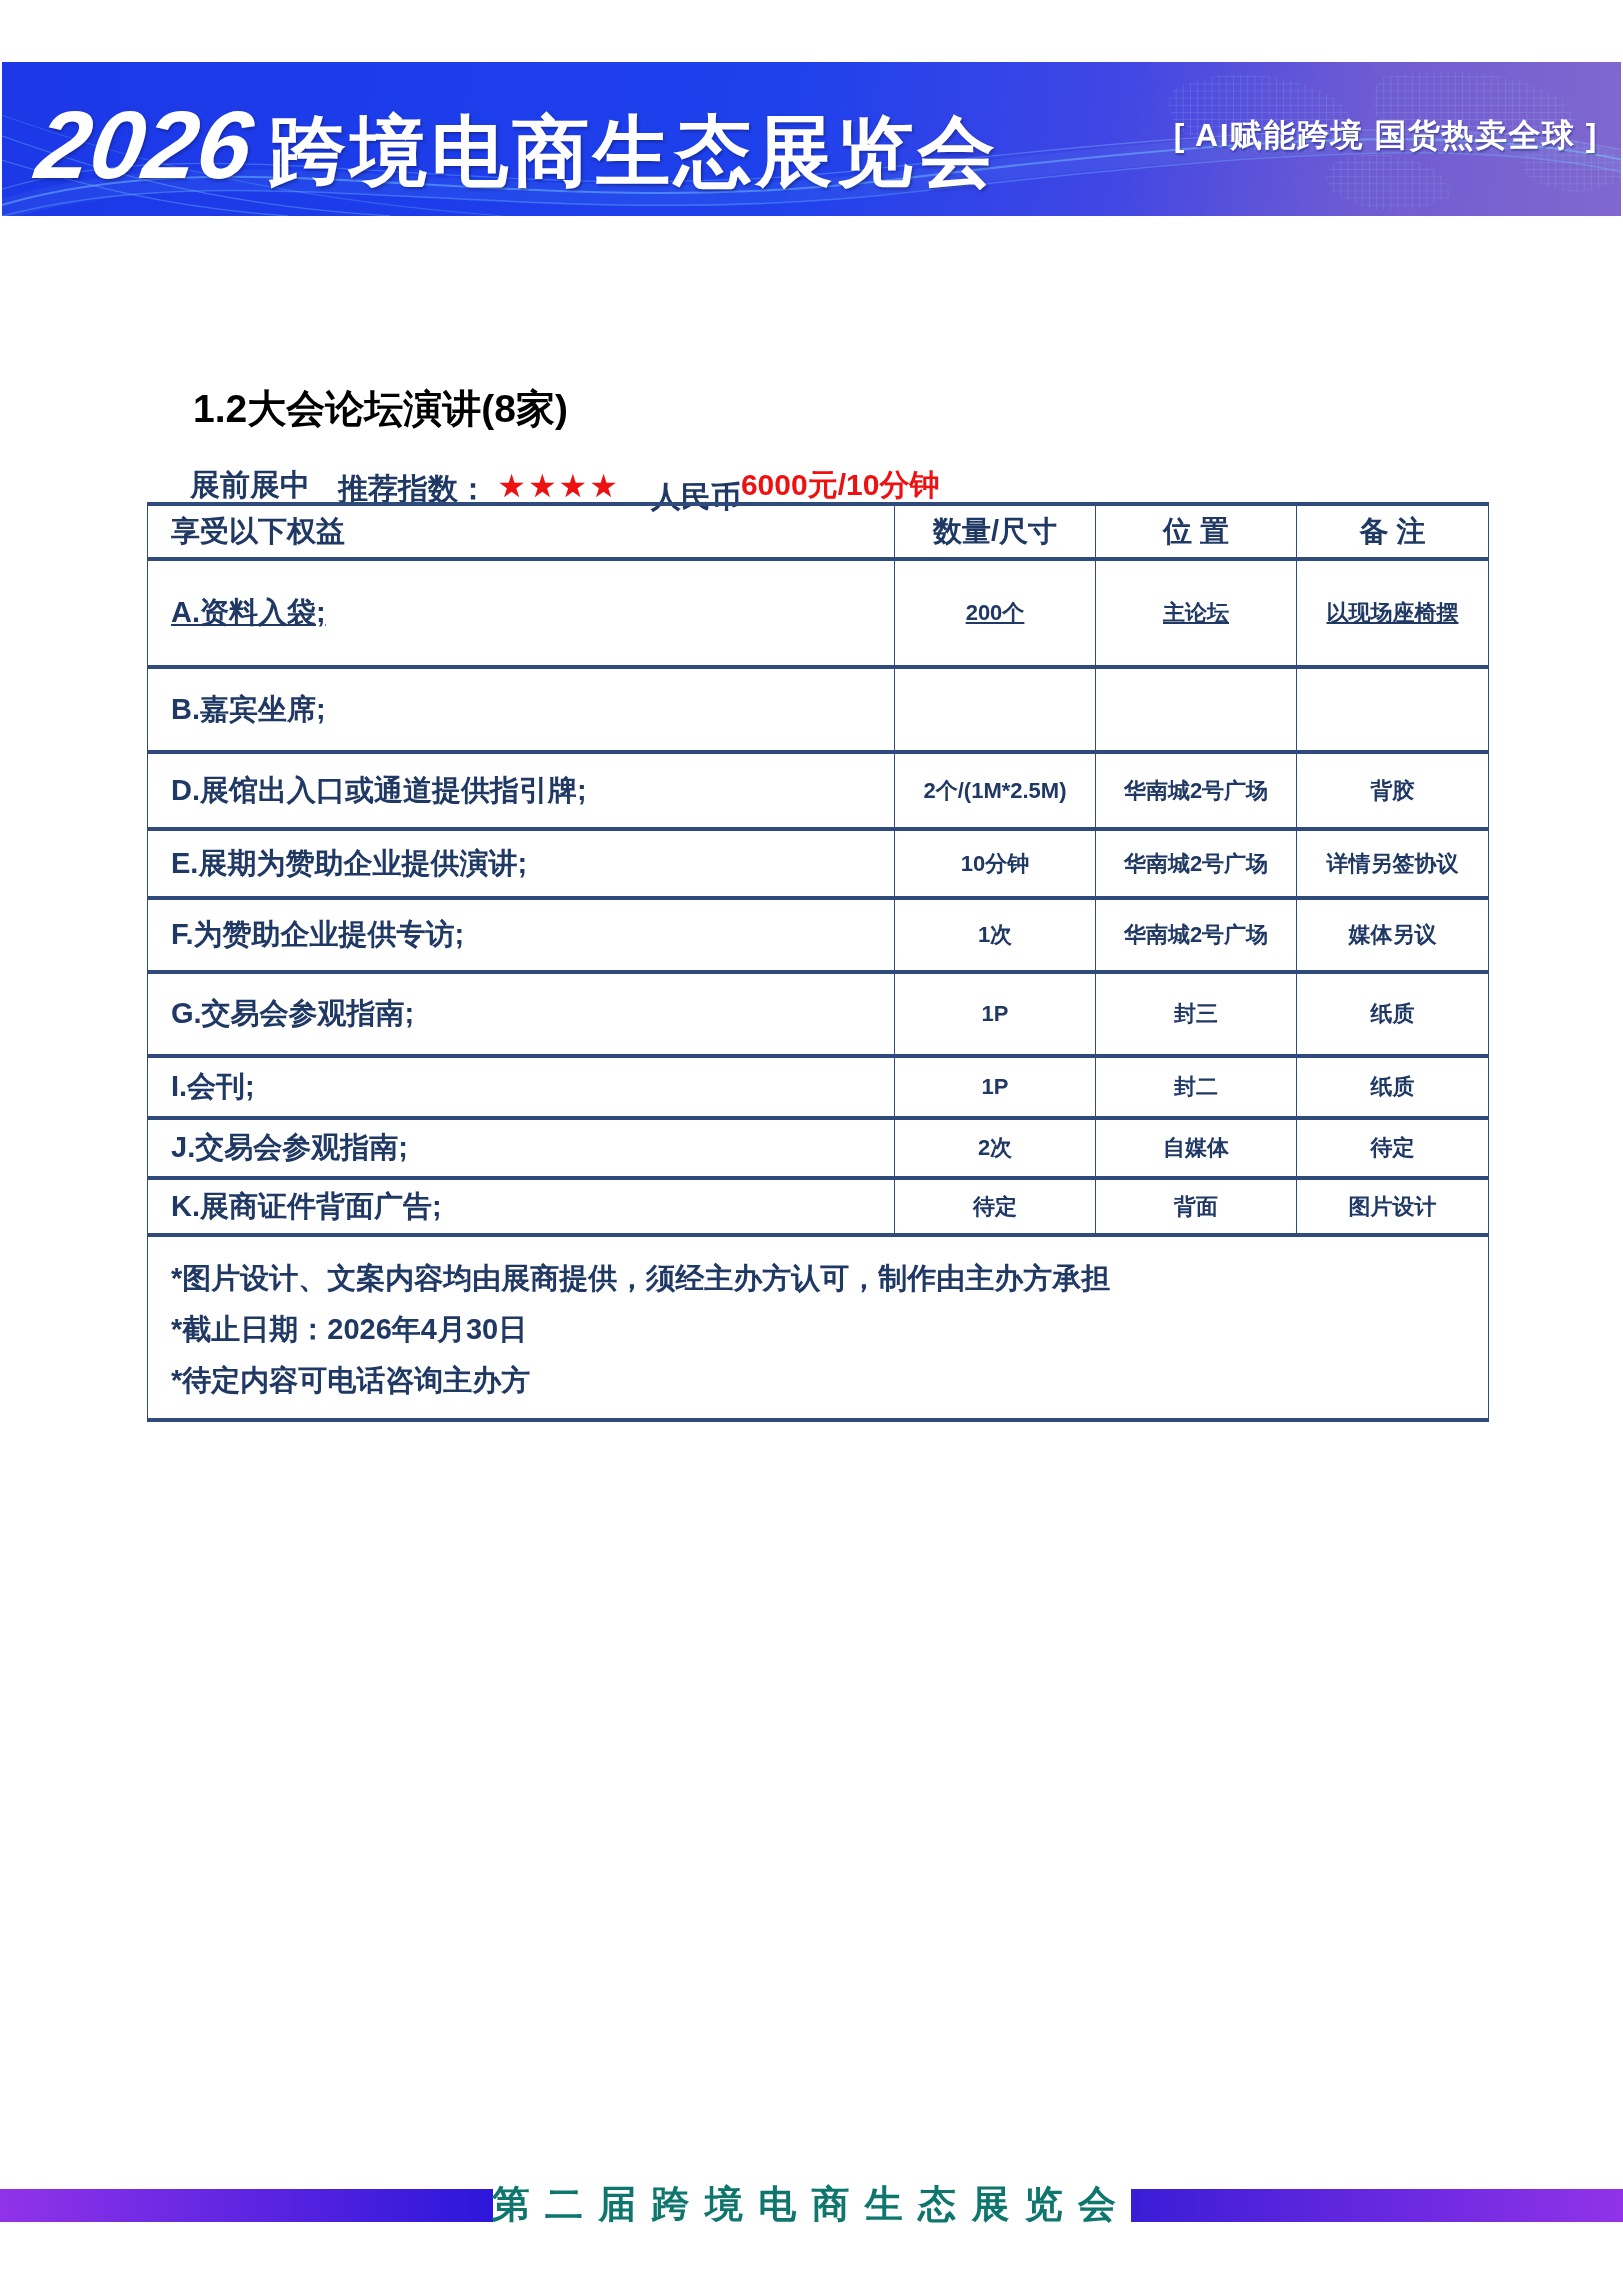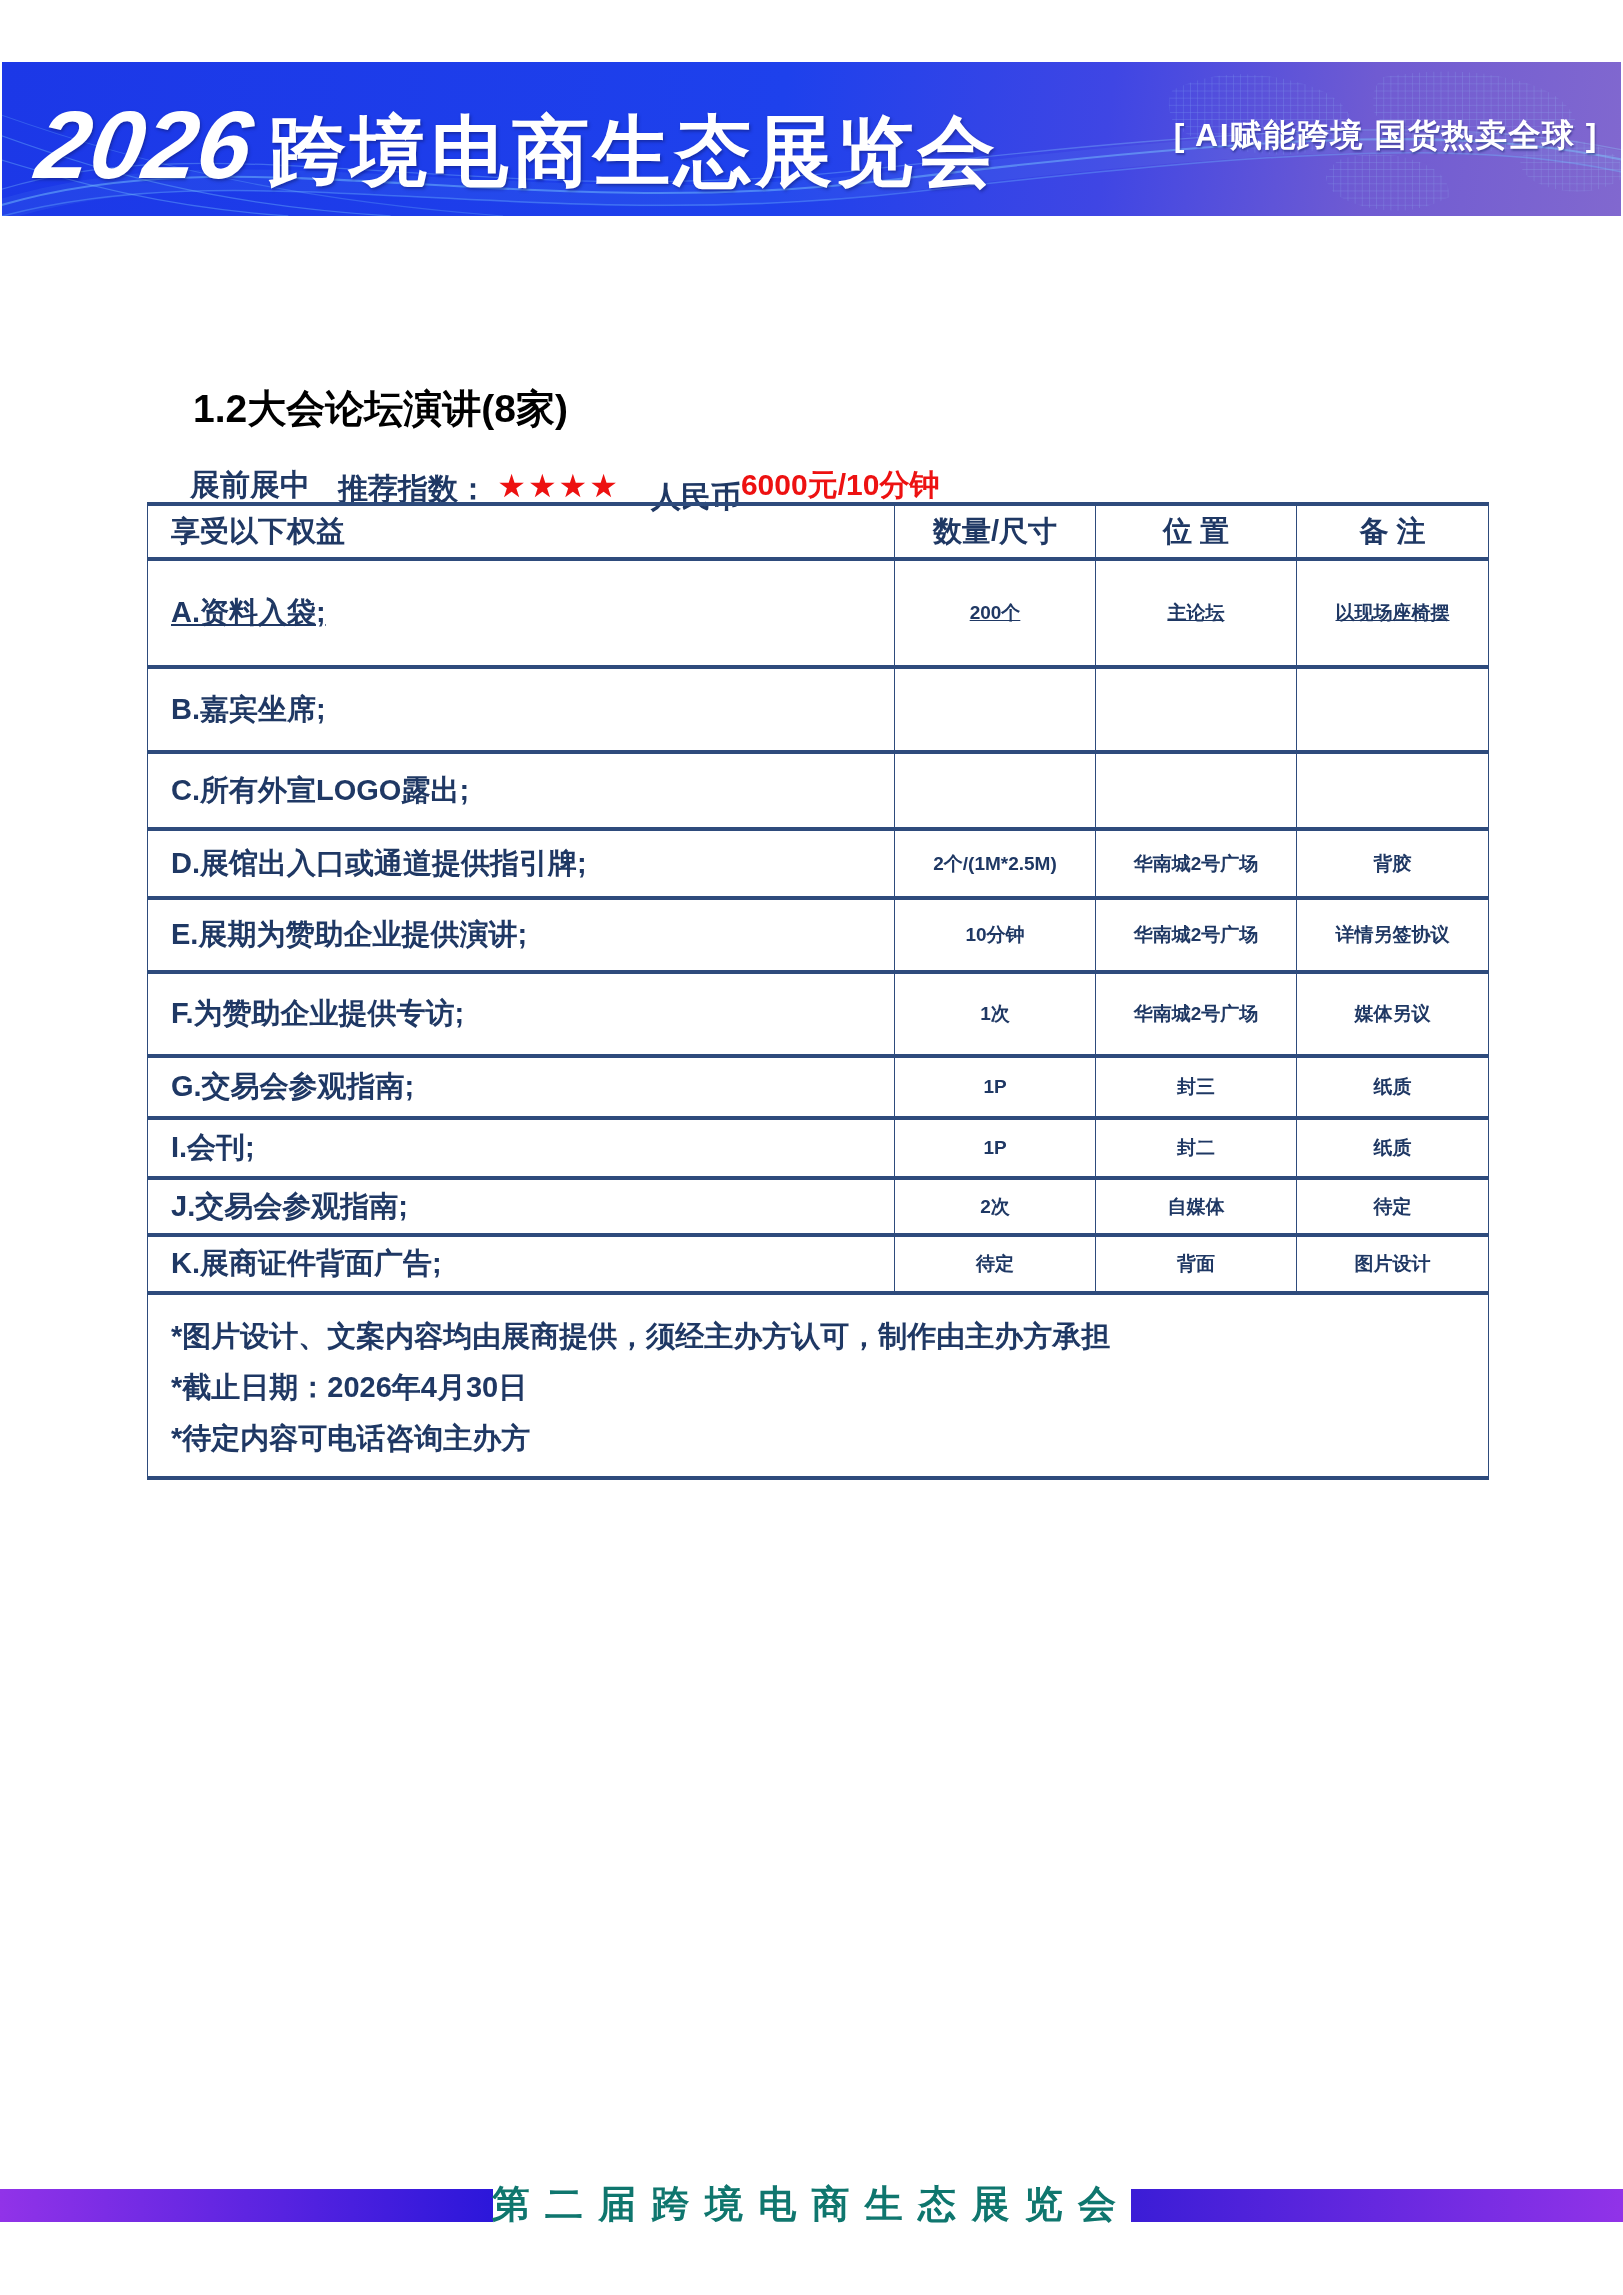--- a/index.html
+++ b/index.html
@@ -48,21 +48,21 @@
   }
   .benefits-table th,.benefits-table td{
     border:1.5px solid var(--border);
     border-top-width:4.1px;border-bottom-width:4.1px;
     overflow:hidden;white-space:nowrap;
   }
   .benefits-table thead tr{height:55px;}
   .benefits-table th{font-size:29px;}
   .benefits-table th.c1{text-align:left;padding-left:23px;}
   .c1{text-align:left;padding-left:23px;font-size:29px;}
-  .c2,.c3,.c4{text-align:center;font-size:19px;padding:0 2px;}
+  .c2,.c3,.c4{text-align:center;font-size:22px;padding:0 2px;}
   tbody.rows tr:nth-child(1){height:108px;text-decoration:underline;}
   tbody.rows tr:nth-child(2){height:85px;}
   tbody.rows tr:nth-child(3){height:77px;}
   tbody.rows tr:nth-child(4){height:69px;}
   tbody.rows tr:nth-child(5){height:74px;}
   tbody.rows tr:nth-child(6){height:84px;}
   tbody.rows tr:nth-child(7){height:62px;}
   tbody.rows tr:nth-child(8){height:60px;}
   tbody.rows tr:nth-child(9){height:57px;}
   tbody.rows tr:nth-child(10){height:58px;}
@@ -147,26 +147,20 @@
         <td class="c3">主论坛</td>
         <td class="c4">以现场座椅摆</td>
       </tr>
       <tr>
         <td class="c1">B.嘉宾坐席;</td>
         <td class="c2"></td>
         <td class="c3"></td>
         <td class="c4"></td>
       </tr>
       <tr>
-        <td class="c1">C.所有外宣LOGO露出;</td>
-        <td class="c2"></td>
-        <td class="c3"></td>
-        <td class="c4"></td>
-      </tr>
-      <tr>
         <td class="c1">D.展馆出入口或通道提供指引牌;</td>
         <td class="c2">2个/(1M*2.5M)</td>
         <td class="c3">华南城2号广场</td>
         <td class="c4">背胶</td>
       </tr>
       <tr>
         <td class="c1">E.展期为赞助企业提供演讲;</td>
         <td class="c2">10分钟</td>
         <td class="c3">华南城2号广场</td>
         <td class="c4">详情另签协议</td>

